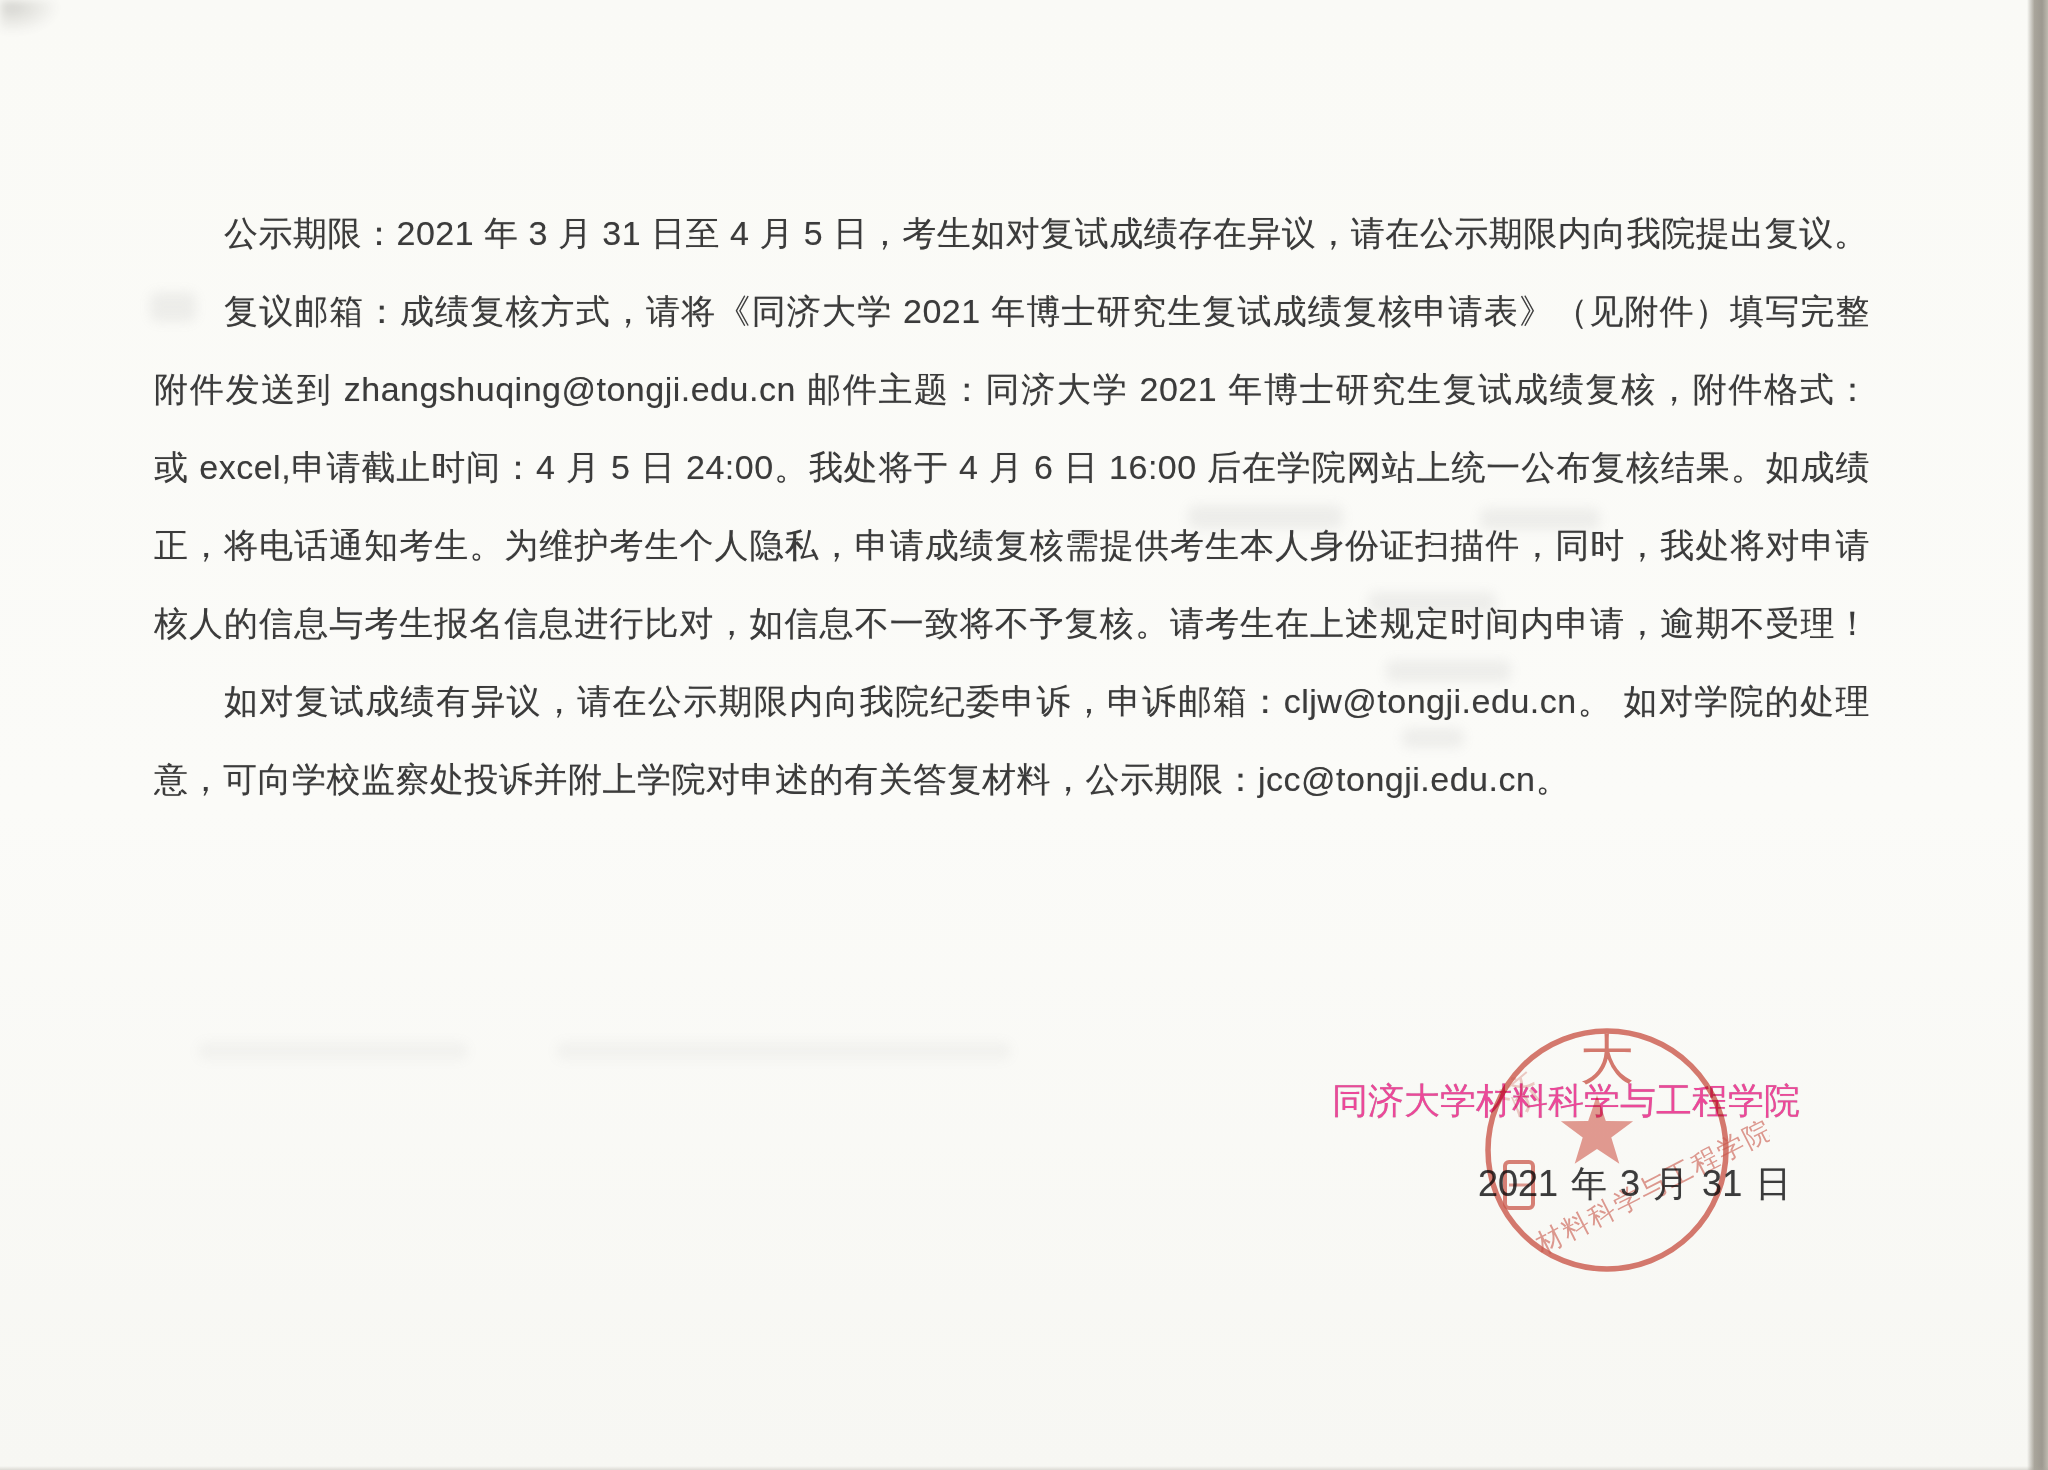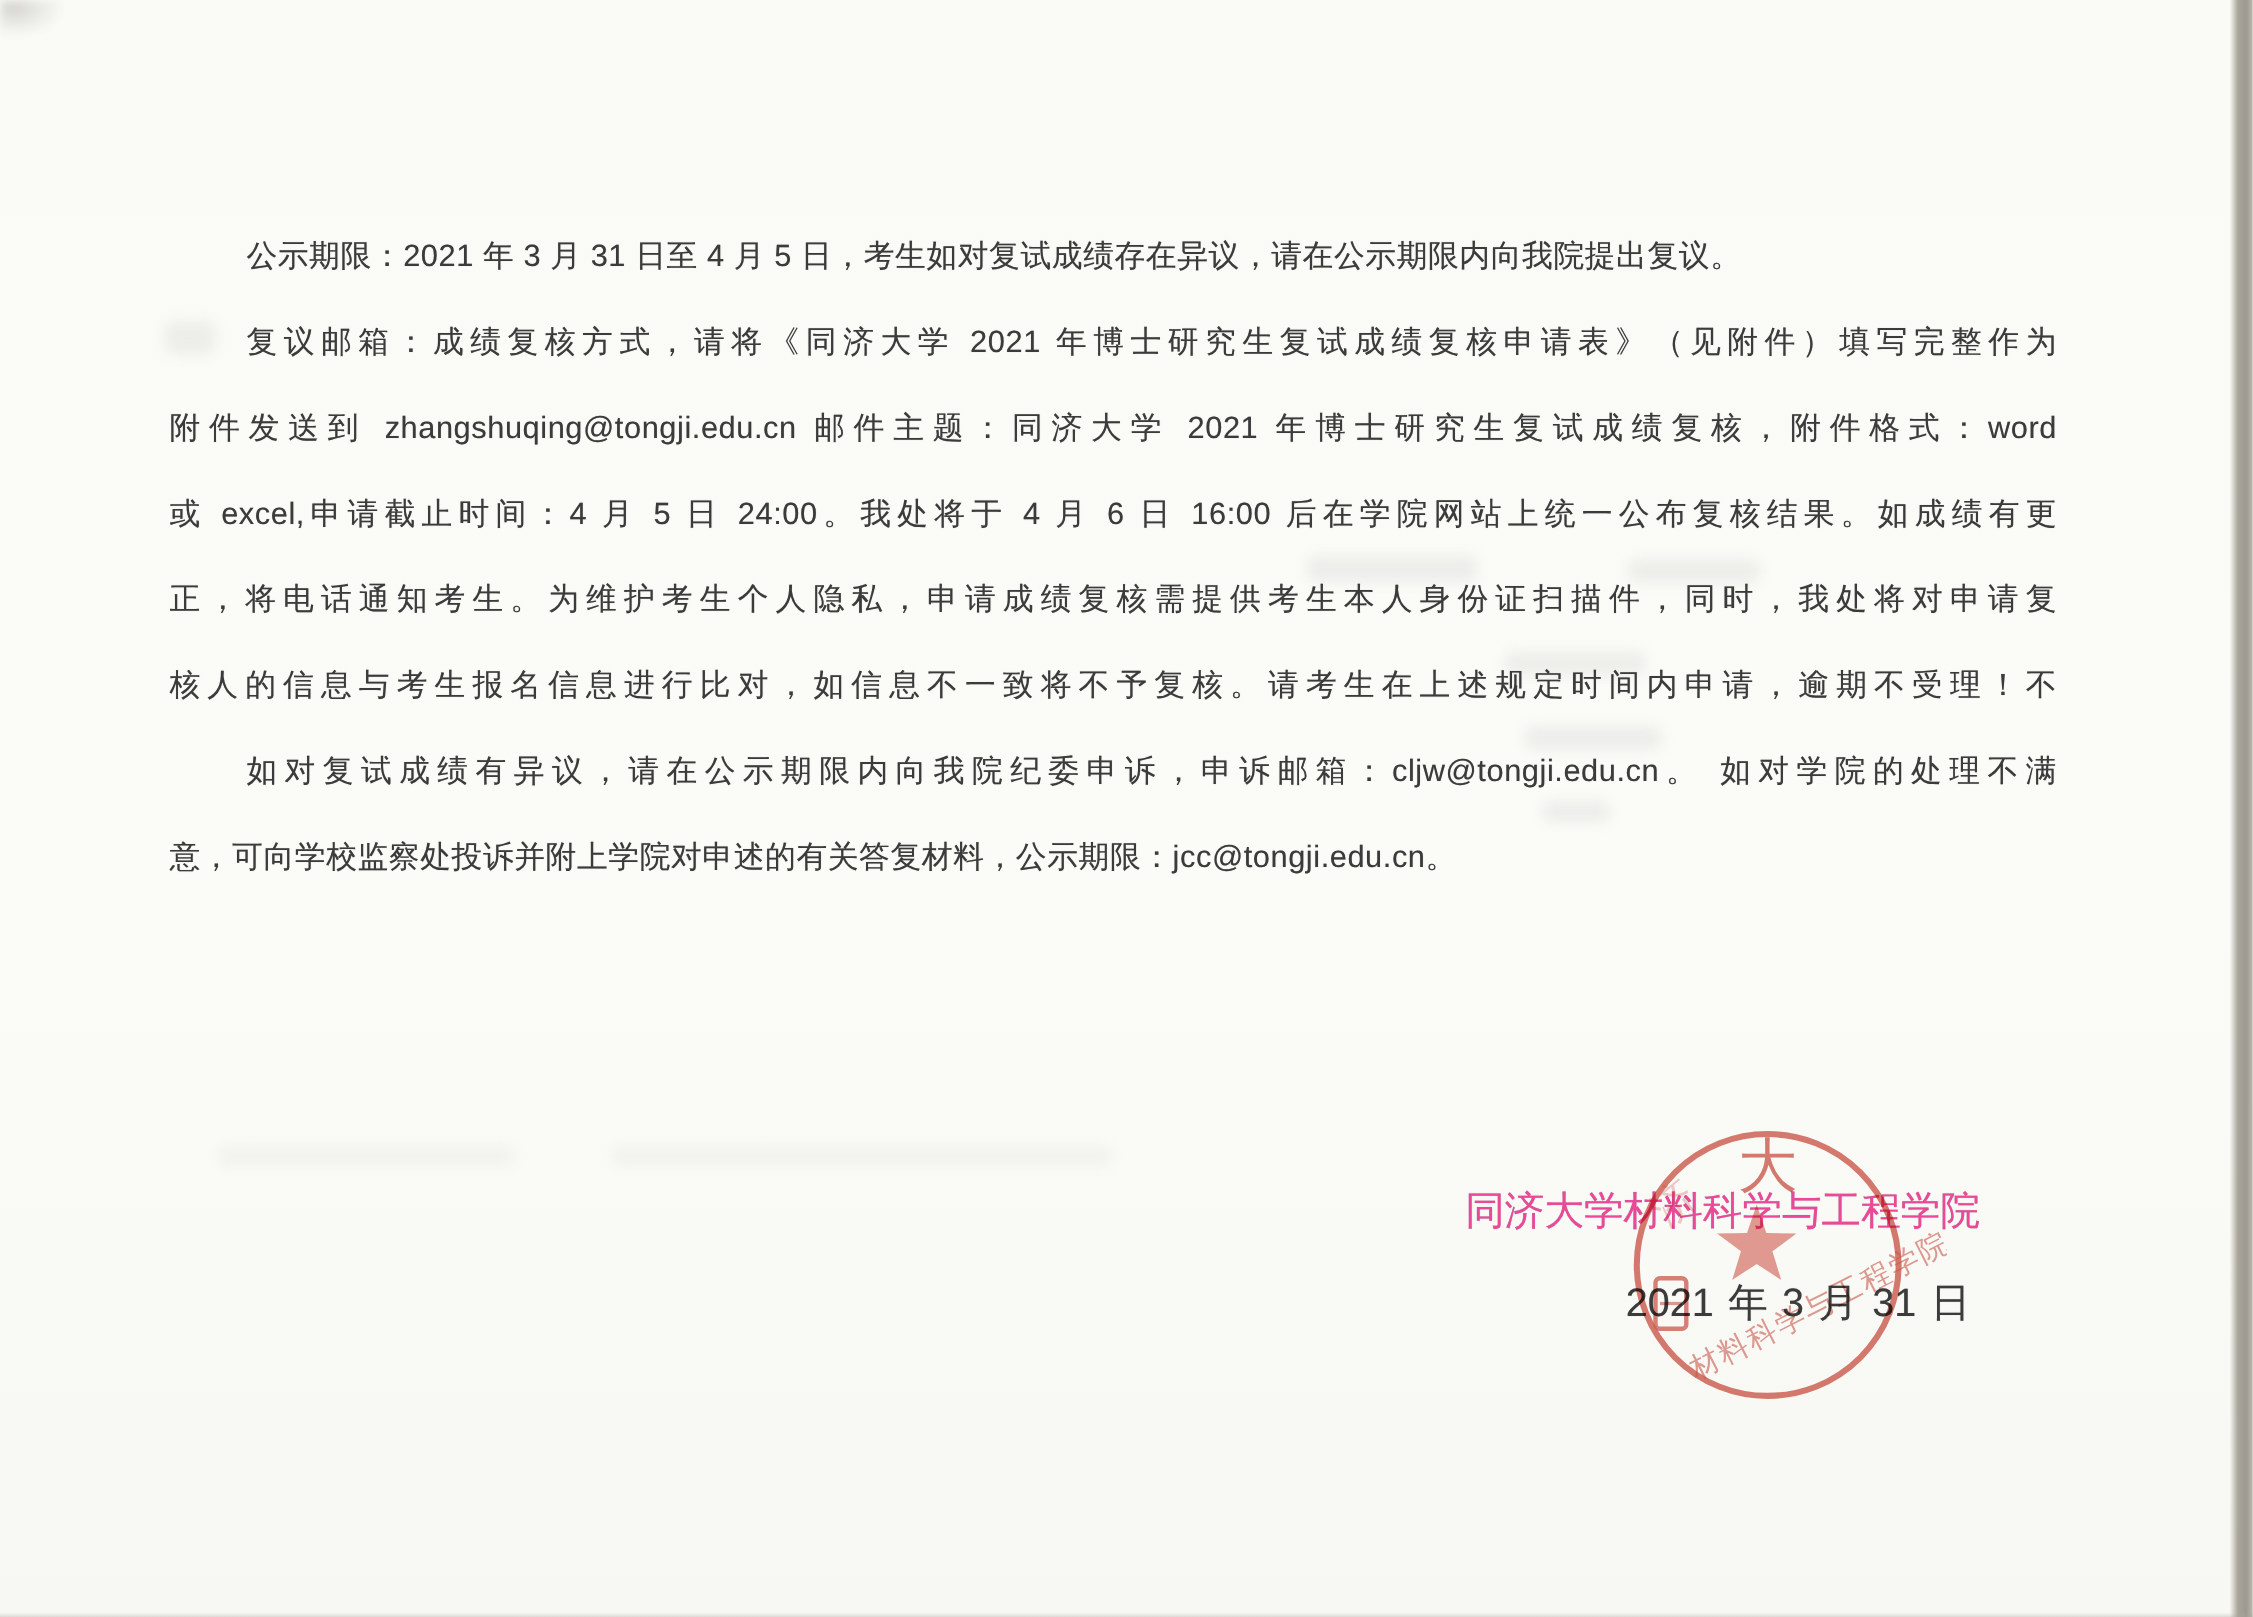--- a/index.html
+++ b/index.html
@@ -21,21 +21,21 @@
     position:absolute;left:0;top:0;width:60px;height:34px;
     background:radial-gradient(ellipse at 20% 20%,rgba(90,88,82,.5),rgba(90,88,82,0) 70%);
     filter:blur(4px);opacity:.45;
   }
   .ghost{
     position:absolute;background:#8f8f8f;opacity:.12;filter:blur(6px);border-radius:8px;
   }
   
   .notice{
     position:absolute;left:154px;top:194px;width:1716px;
-    font-size:28px;line-height:78px;color:#3b3b3b;
+    font-size:34px;line-height:78px;color:#3b3b3b;
     letter-spacing:.5px;
     text-shadow:0 0 .7px rgba(59,59,59,.45);
   }
   .notice .line{height:78px;overflow:hidden;text-align:justify;}
   .notice .line.fill{text-align-last:justify;}
   .notice .line.indent{text-indent:70px;}
   
   .sig-org{
     position:absolute;left:1332px;top:1077px;
     font-size:36px;color:#ec4899;letter-spacing:0;

